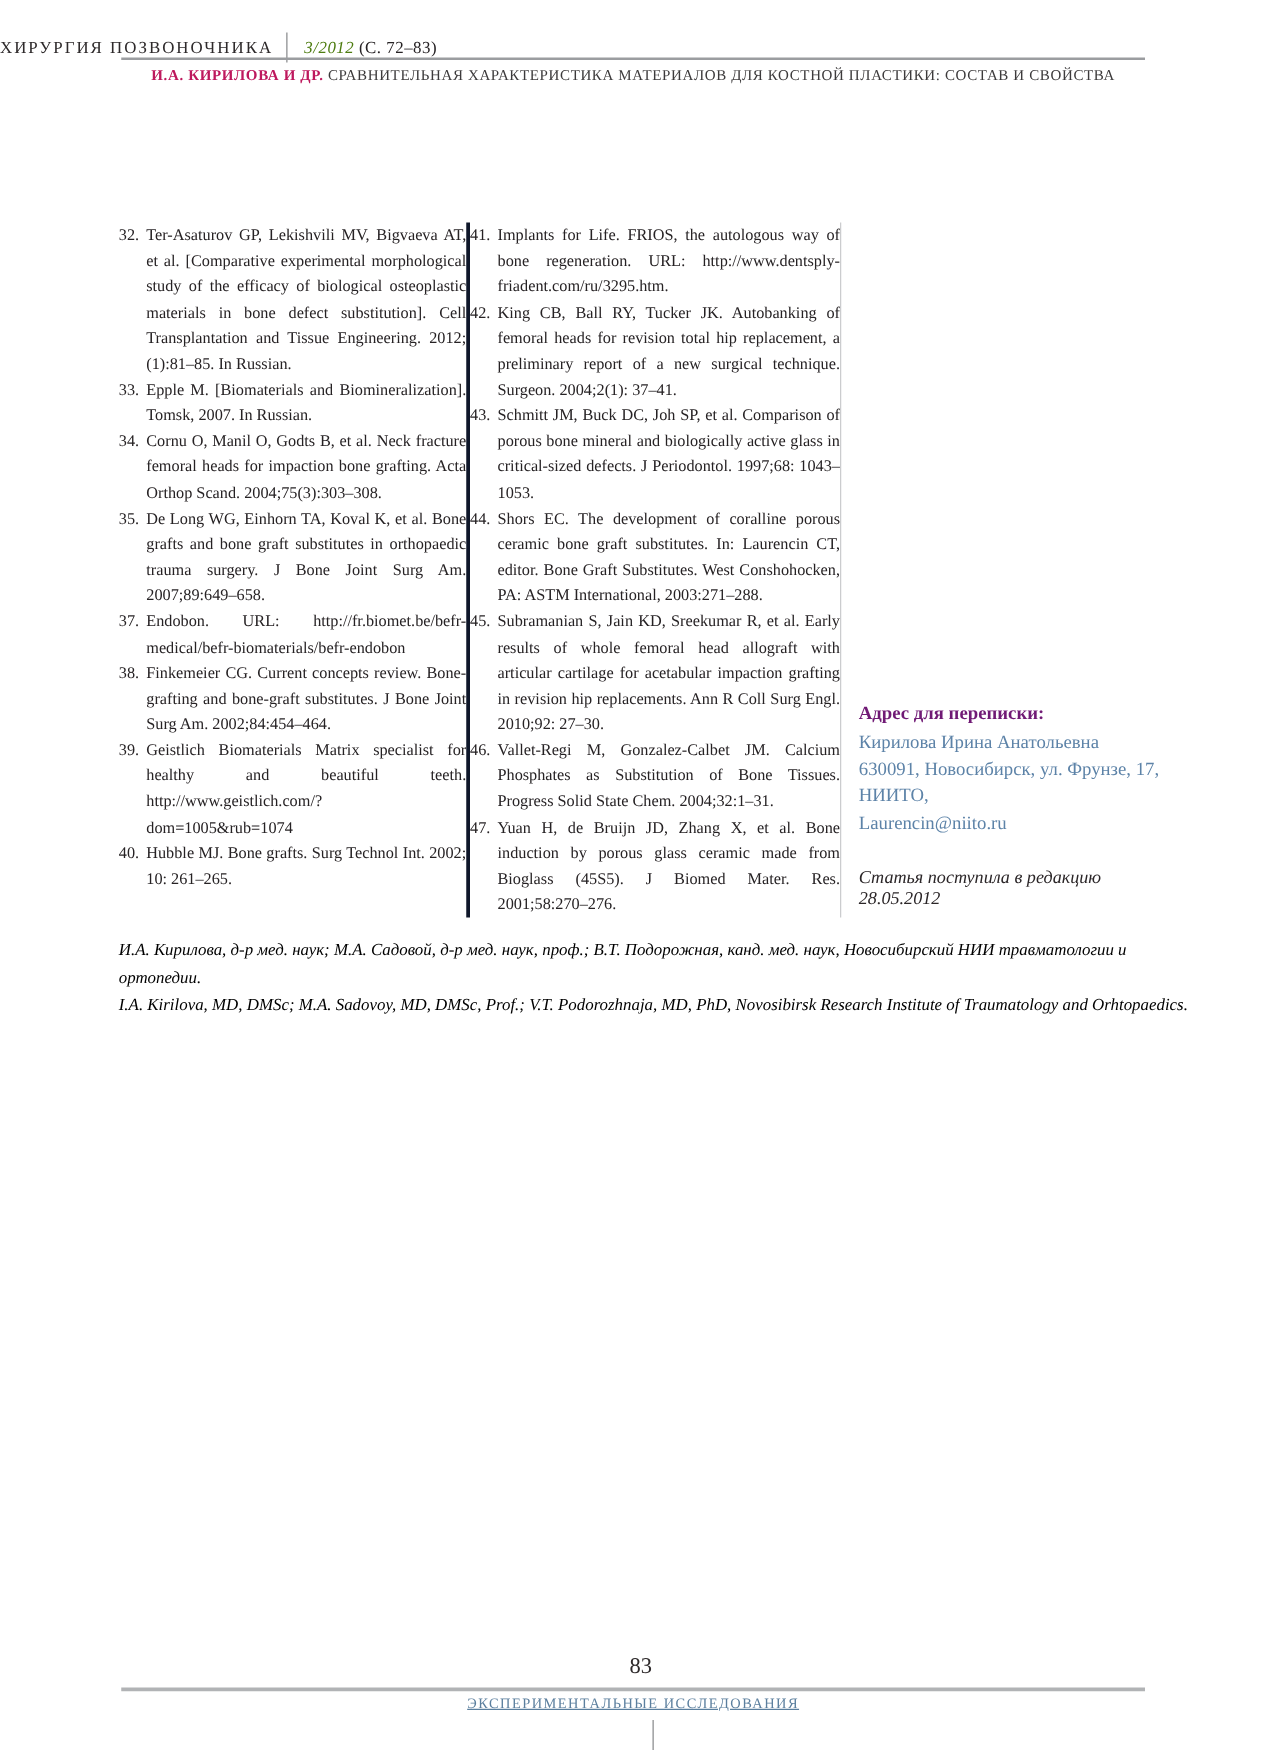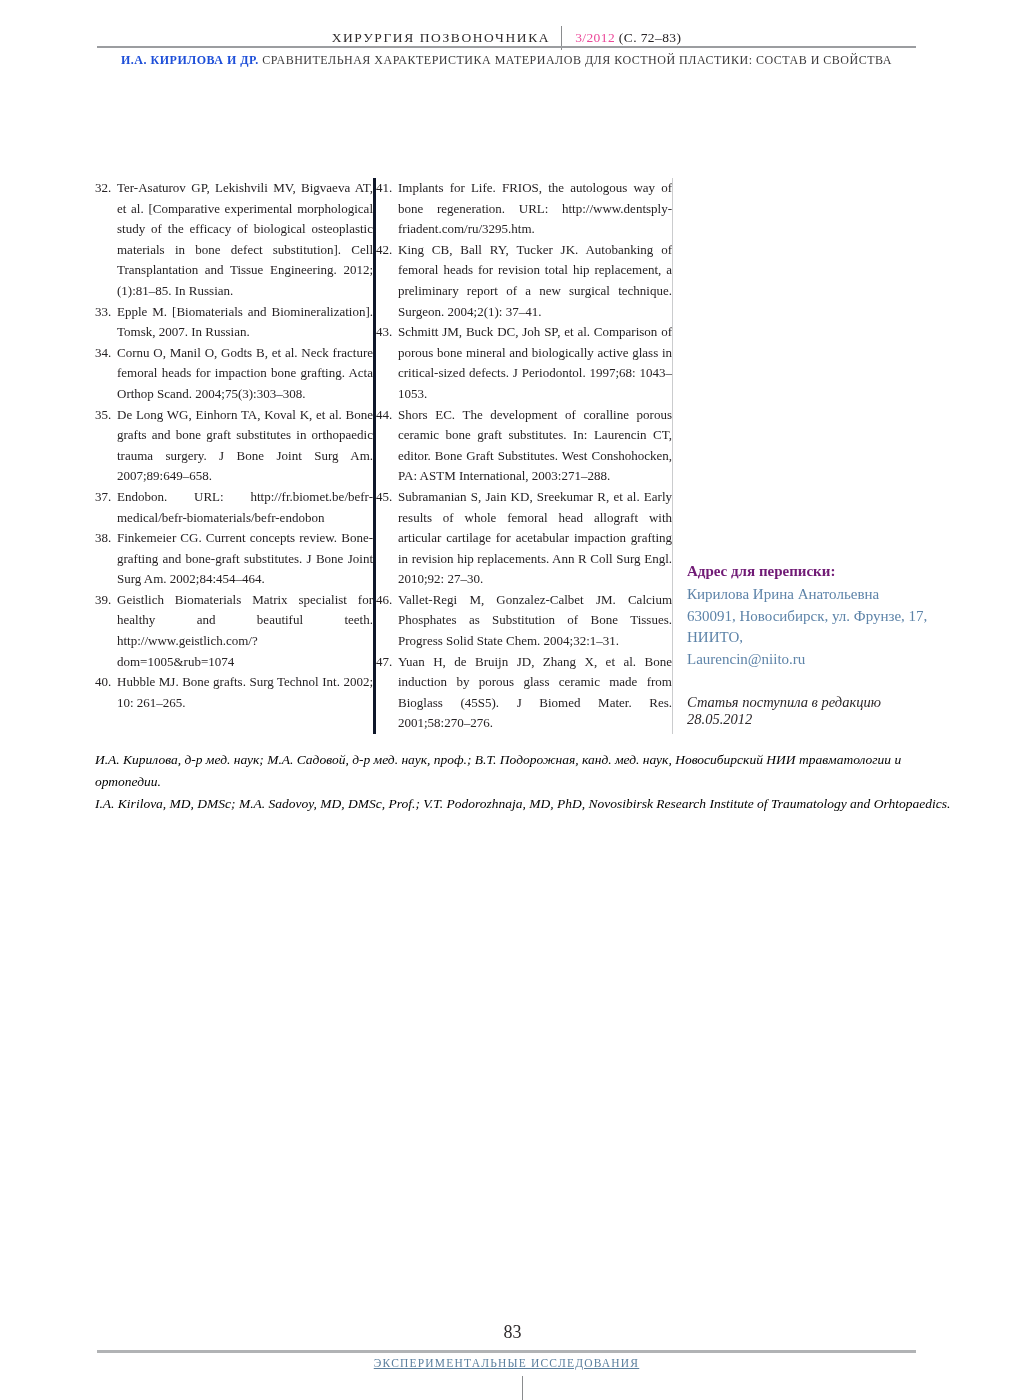--- a/index.html
+++ b/index.html
@@ -4,32 +4,32 @@
 <style>
   html, body { margin:0; padding:0; background:#ffffff; }
   .page {
     position:relative; width:1013px; height:1400px; background:#ffffff;
     font-family:"Liberation Serif", serif; color:#262224; overflow:hidden;
   }
 
   
   .header-row {
     position:absolute; top:26px; left:0; right:0;
-    display:flex; justify-content:center; align-items:center;
+    display:flex; align-items:center;
   }
   .journal-title { font-size:13.5px; letter-spacing:1.6px; color:#2e2a2b; }
   .header-divider { width:1px; height:24px; background:#8a8c8e; margin:0 13px 0 11px; }
   .issue-group { font-size:13.5px; letter-spacing:0.4px; white-space:nowrap; }
-  .issue-number { color:#ec4899; }
+  .issue-number { color:#4d7c0f;font-style:italic; }
   .top-rule { position:absolute; top:46px; left:97px; width:819px; height:2px; background:#9b9da0; }
   .running-title {
     position:absolute; top:53px; left:0; right:0; text-align:center;
     font-size:12px; letter-spacing:0.5px; color:#3c3a3b; white-space:nowrap;
   }
-  .running-authors { font-weight:bold; color:#1d4ed8;margin-top:25px; }
+  .running-authors { font-weight:bold; color:#be185d;margin-top:25px; }
 
   
   .refs-wrap { position:absolute; top:178px; left:95px; width:860px; display:flex; align-items:stretch; }
   .refs-col-1 { width:281px; border-right:3px solid #0f172a; padding-right:12px; box-sizing:border-box; }
   .refs-col-2 { width:297px; border-right:1px solid #cbccce; padding:0 14px; box-sizing:border-box; }
   .info-col    { width:268px; padding-left:14px; padding-top:385px; box-sizing:border-box; }
 
   ol.refs { list-style:none; margin:0; padding:0; }
   li.ref {
     position:relative; padding-left:22px; text-align:justify;

